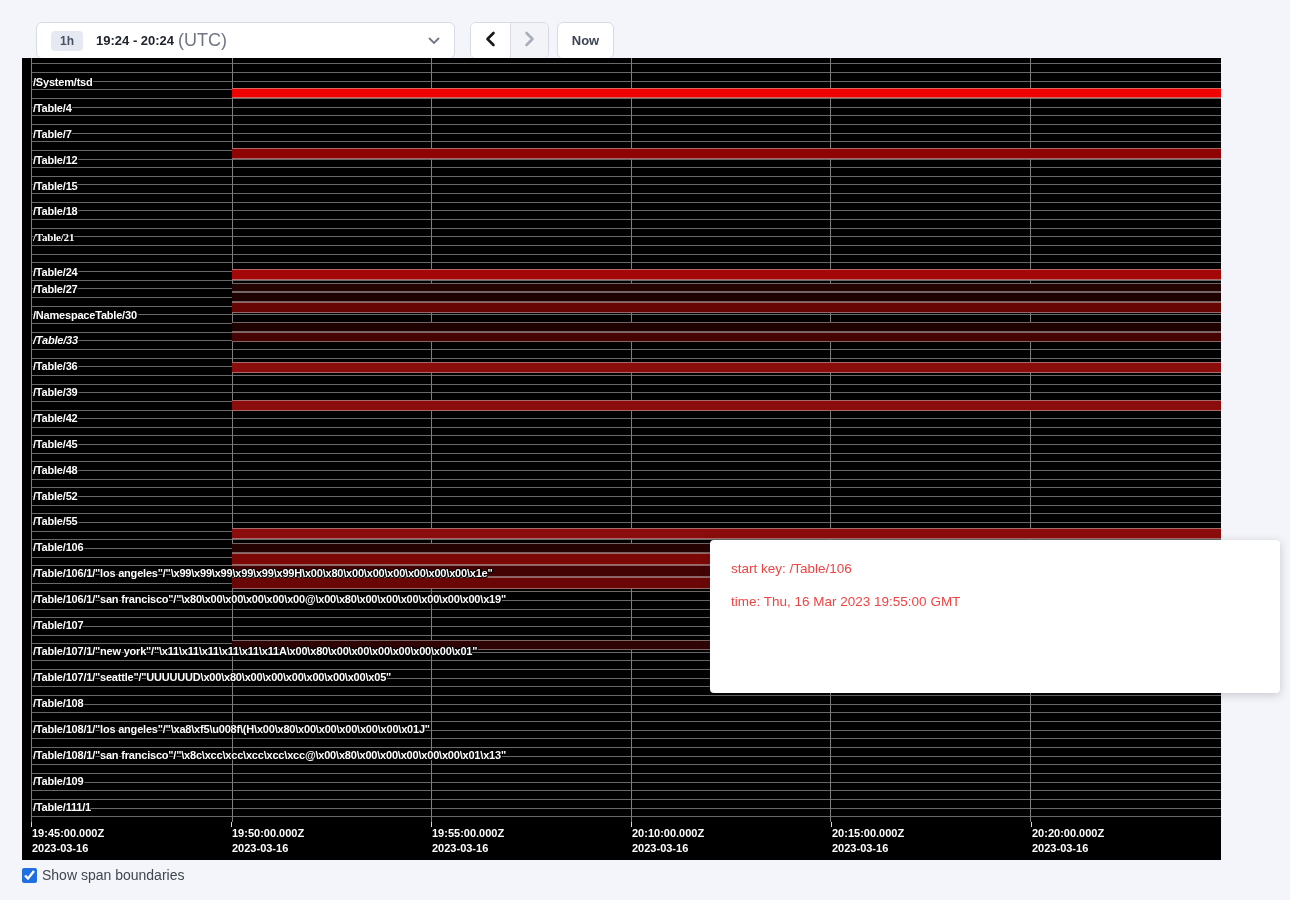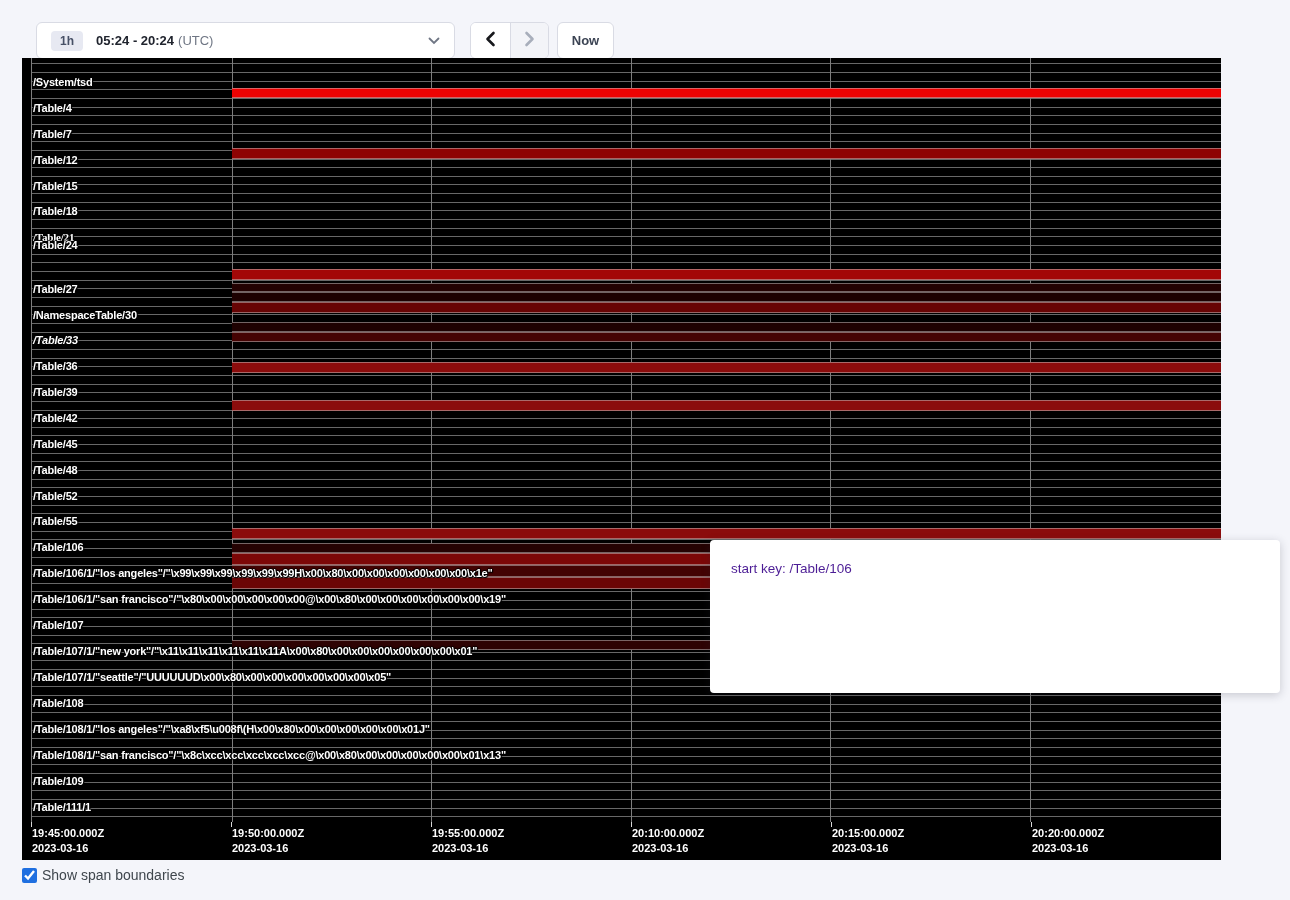--- a/index.html
+++ b/index.html
@@ -17,21 +17,21 @@
   .time-dropdown {
     position:absolute; left:24px; top:22px; width:419px; height:37px;
     background:#fff; border:1px solid #d9dbe4; border-radius:6px;
     display:flex; align-items:center; padding:0 14px; cursor:pointer;
   }
   .duration-badge {
     background:#e7e9f2; color:#475066; font-size:12px; font-weight:bold;
     border-radius:4px; padding:4px 9px; margin-right:13px; line-height:1;
   }
   .range-text { font-size:13px; font-weight:bold; color:#20242e; }
-  .tz-text { font-size:13px; color:#6f7684; font-weight:normal; margin-left:4px; }
+  .tz-text { font-size:18px; color:#6f7684; font-weight:normal; margin-left:4px; }
   .dd-chevron { margin-left:auto; display:flex; align-items:center; }
 
   .nav-group {
     position:absolute; left:458px; top:22px; height:37px; width:79px;
     border:1px solid #d9dbe4; border-radius:6px; background:#fff;
     display:flex; overflow:hidden;
   }
   .nav-btn {
     width:50%; height:100%; display:flex; align-items:center; justify-content:center;
     background:#fff; border:none; cursor:pointer;
@@ -65,21 +65,21 @@
   }
 
   
   .kv-tooltip {
     position:absolute; left:710px; top:540px; width:570px; height:153px;
     background:#fff; border-radius:4px;
     box-shadow:0 2px 10px rgba(40,40,60,0.22);
     padding:12px 21px; z-index:5;
   }
   .kv-tooltip .line {
-    font-size:13.5px; color:#4c1d95; line-height:20px; margin-top:13px;
+    font-size:13.5px; color:#ef4444; line-height:20px; margin-top:13px;
     white-space:nowrap;
   }
   .kv-tooltip .line:first-child { margin-top:7px; }
 
   
   .footer-check {
     position:absolute; left:22px; top:867px; display:flex; align-items:center;
     font-size:14px; color:#3f464d; cursor:pointer;justify-content:space-between;
   }
   .footer-check input {
@@ -87,21 +87,21 @@
   }
 </style>
 </head>
 <body>
 
 <div class="page">
 
   <div class="toolbar">
     <div class="time-dropdown">
       <span class="duration-badge">1h</span>
-      <span class="range-text">05:24 - 20:24</span>
+      <span class="range-text">19:24 - 20:24</span>
       <span class="tz-text">(UTC)</span>
       <span class="dd-chevron">
         <svg width="12" height="8" viewBox="0 0 12 8">
             <polyline points="1.5,1.5 6,6 10.5,1.5" fill="none" stroke="#6f7684" stroke-width="1.8" stroke-linecap="round"></polyline>
           </svg>
       </span>
     </div>
 
     <div class="nav-group">
       <button class="nav-btn prev">
@@ -234,21 +234,21 @@
       <div class="band" style="left: 210px; width: 989px; top: 507px; height: 12px; background: rgb(67, 3, 3);"></div>
       <div class="band" style="left: 210px; width: 989px; top: 519px; height: 12px; background: rgb(107, 6, 6);"></div>
       <div class="band" style="left: 210px; width: 989px; top: 582px; height: 10px; background: rgb(46, 3, 3);"></div>
       <div class="row-label" style="top: 18px;">/System/tsd</div>
       <div class="row-label" style="top: 44px;">/Table/4</div>
       <div class="row-label" style="top: 69.5px;">/Table/7</div>
       <div class="row-label" style="top: 95.5px;">/Table/12</div>
       <div class="row-label" style="top: 121.5px;">/Table/15</div>
       <div class="row-label" style="top: 147px;">/Table/18</div>
       <div class="row-label" style="top: 173px; font-family: Liberation Serif, serif;">/Table/21</div>
-      <div class="row-label" style="top: 181px;">/Table/24</div>
+      <div class="row-label" style="top: 208px;">/Table/24</div>
       <div class="row-label" style="top: 224.5px;">/Table/27</div>
       <div class="row-label" style="top: 250.5px;">/NamespaceTable/30</div>
       <div class="row-label" style="top: 276px; font-style: italic;">/Table/33</div>
       <div class="row-label" style="top: 302px;">/Table/36</div>
       <div class="row-label" style="top: 328px;">/Table/39</div>
       <div class="row-label" style="top: 354px;">/Table/42</div>
       <div class="row-label" style="top: 379.5px;">/Table/45</div>
       <div class="row-label" style="top: 405.5px;">/Table/48</div>
       <div class="row-label" style="top: 431.5px;">/Table/52</div>
       <div class="row-label" style="top: 457px;">/Table/55</div>
@@ -290,20 +290,21 @@
       </div>
       <div class="axis-tick" style="left: 1009px;"></div>
       <div class="axis-label" style="left: 1010px;">
         <div>20:20:00.000Z</div>
         <div>2023-03-16</div>
       </div>
     </div>
 
   <div class="kv-tooltip">
     <div class="line">start key: /Table/106</div>
+    <div class="line">time: Thu, 16 Mar 2023 19:55:00 GMT</div>
   </div>
 
   <label class="footer-check">
     <input type="checkbox" id="span-check" checked="" style="">
     <span>Show span boundaries</span>
   </label>
 
 </div>
 
 </body></html>

